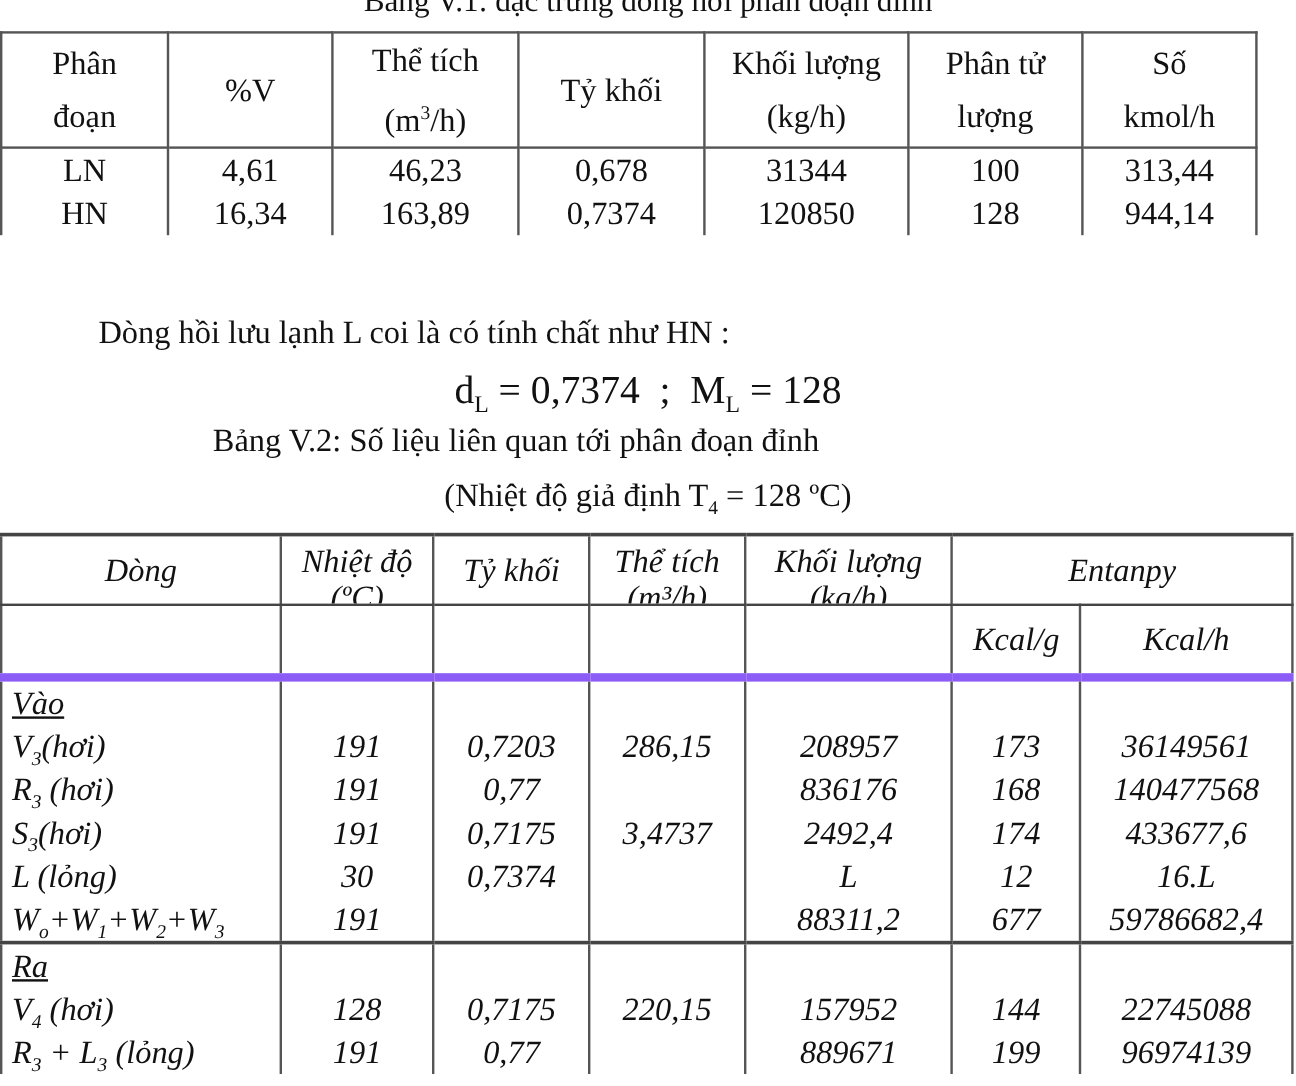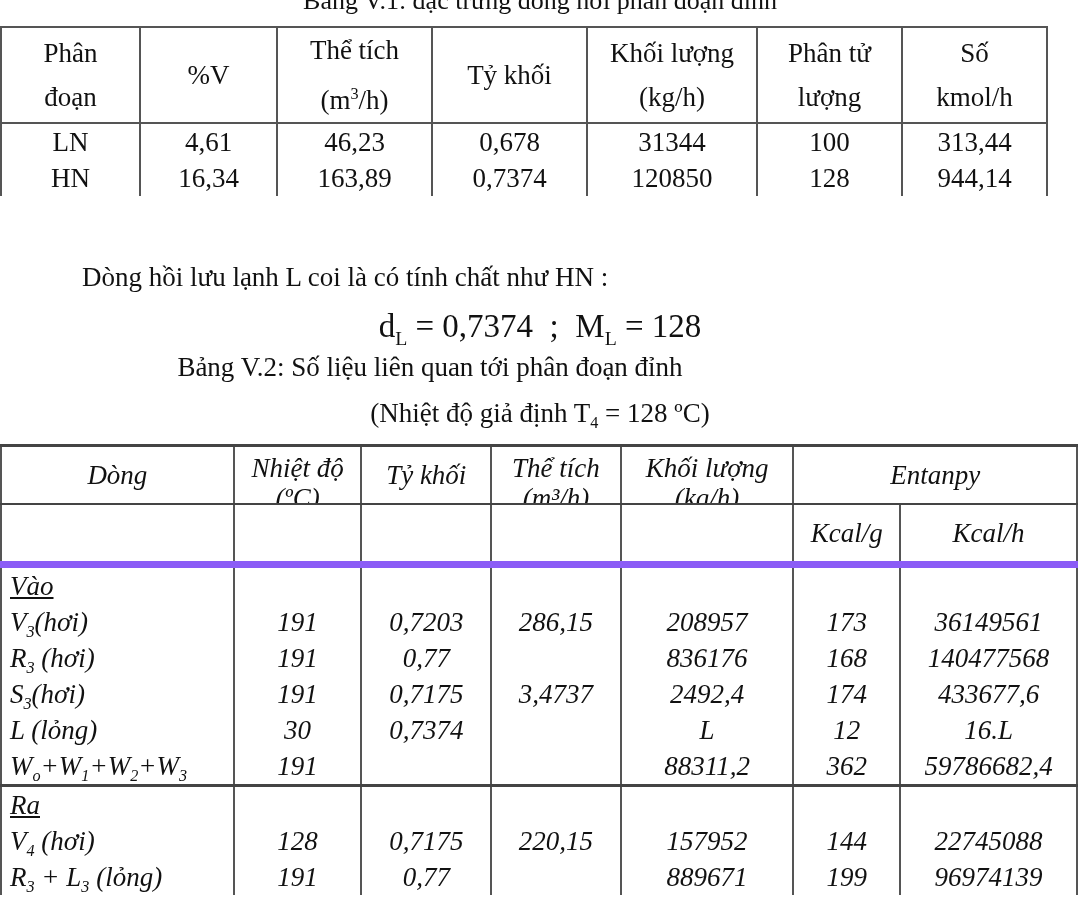--- a/index.html
+++ b/index.html
@@ -187,21 +187,21 @@
           <div>2492,4</div>
           <div>L</div>
           <div>88311,2</div>
         </td>
     <td class="cell-lines">
           <div></div>
       <div>173</div>
           <div>168</div>
           <div>174</div>
           <div>12</div>
-          <div>362</div>
+          <div>677</div>
         </td>
     <td class="cell-lines">
           <div></div>
       <div>36149561</div>
           <div>140477568</div>
           <div>433677,6</div>
           <div>16.L</div>
           <div>59786682,4</div>
         </td>
   </tr>

